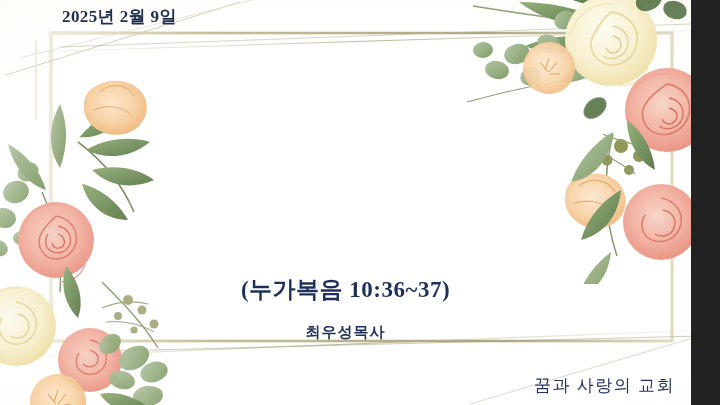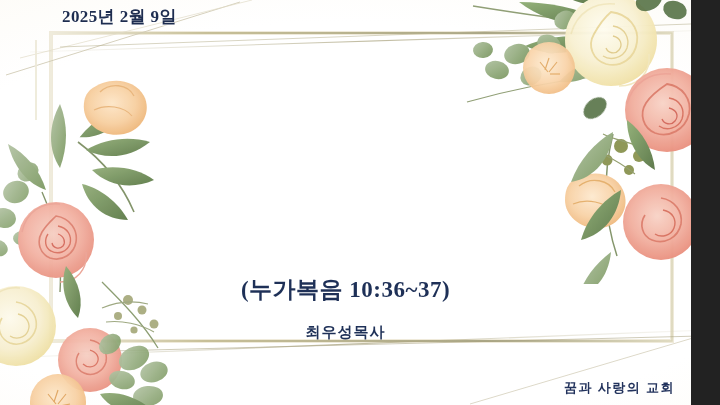--- a/index.html
+++ b/index.html
@@ -63,21 +63,21 @@
     position:absolute;left:0;right:0;top:315px;
     text-align:center;
     font-size:15px;font-weight:700;
     color:#1e3057;
     letter-spacing:1px;
     white-space:nowrap;
     margin-top:8px;
   }
   .church{
     position:absolute;right:16px;bottom:8px;
-    font-size:13px;font-weight:700;
+    font-size:17px;font-weight:400;
     color:#22325c;
     letter-spacing:1.5px;
     white-space:nowrap;
   }
 
   
   .floral{position:absolute;pointer-events:none;}
   #floral-left  {left:-18px; top:72px;  width:210px;height:340px;}
   #floral-right {right:-12px;top:-16px; width:250px;height:300px;}
 </style>

